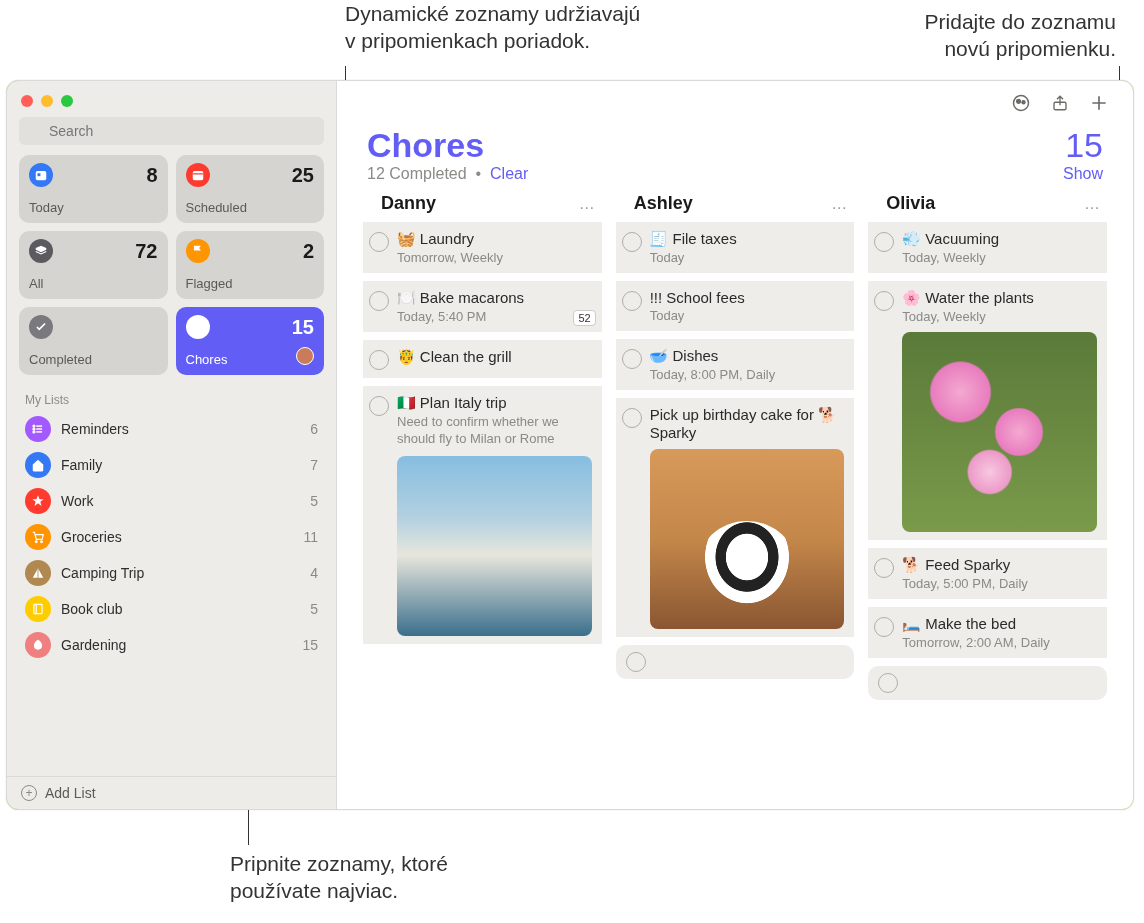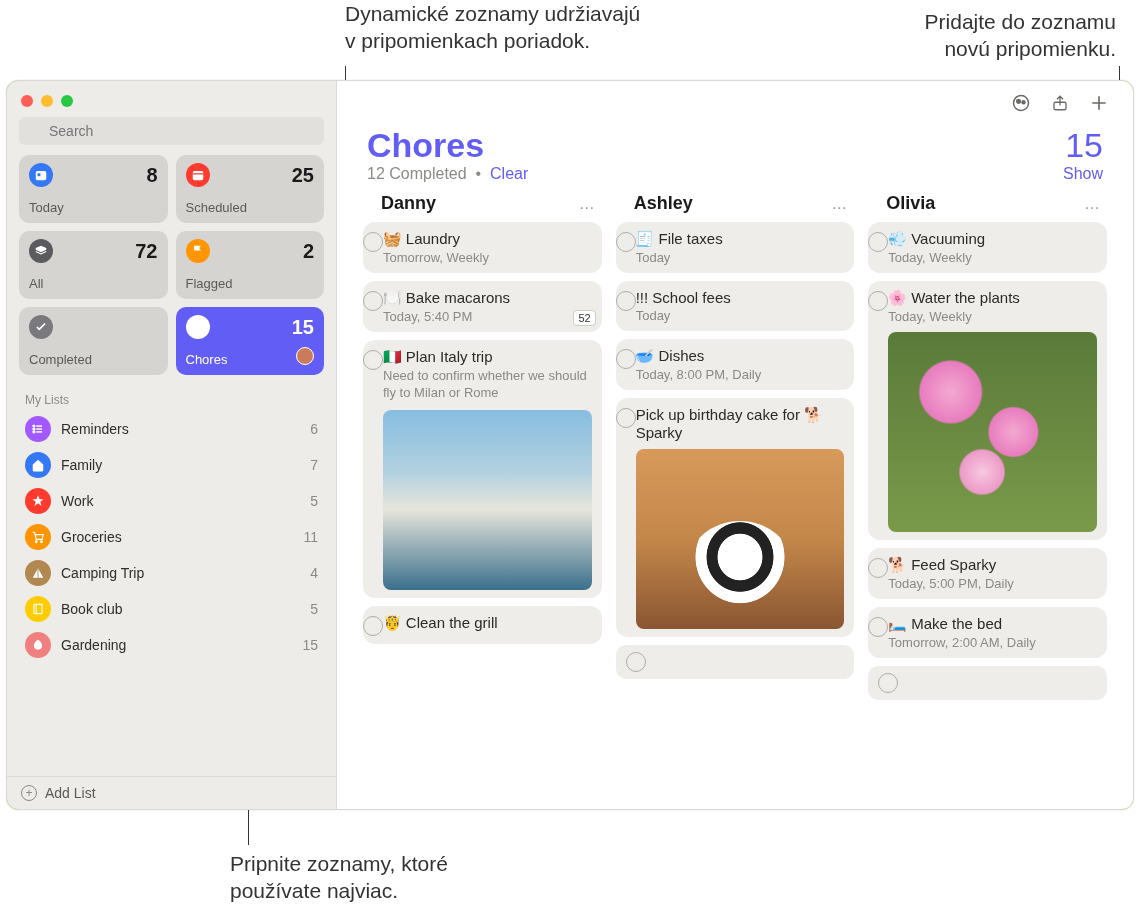--- a/index.html
+++ b/index.html
@@ -83,21 +83,21 @@
 .sub-right { color:#625df5; cursor:pointer; }
 
 .columns { display: flex; gap: 14px; padding: 0 8px; overflow:hidden; flex:1;}
 .col { flex: 1; min-width: 0; display:flex; flex-direction:column;}
 .col-header { display: flex; justify-content: space-between; align-items: center; padding: 0 6px 8px; }
 .col-name { font-size: 18px; font-weight: 700; color: #1a1a1a; margin-left: 12px; }
 .col-more { color: #9a9a96; font-size: 16px; letter-spacing:1px; cursor:pointer;}
 
 .cards { display: flex; flex-direction: column; gap: 8px; overflow:hidden;}
 .card {
-  background: #eeedea; border-radius: 12px; padding: 8px 10px 8px 0; display:flex; gap:0;
+  background: #eeedea; border-radius: 0; padding: 8px 10px 8px 6px; display:flex; gap:8px;
 }
 .card-radio { width: 20px; height: 20px; border: 1.5px solid #b0aeab; border-radius: 50%; flex-shrink:0; margin-top:2px; cursor:pointer;}
 .card-body { flex:1; min-width:0;}
 .card-title { font-size: 15px; color: #2a2a28; display:flex; align-items:center; gap:4px;}
 .card-sub { font-size: 13px; color: #8a8a86; margin-top:2px; }
 .card-note { font-size: 13px; color: #8a8a86; margin-top:2px; line-height:1.3;}
 .card-image {
   width:100%; height:180px; border-radius:8px; margin-top:8px;
   background: linear-gradient(180deg,#7bb0d8 0%,#a8c8db 40%,#dfe0d4 60%,#6b7566 100%);
   position:relative; overflow:hidden;
@@ -361,32 +361,32 @@
       <div class="card-body">
         <div class="card-title">🍽️ Bake macarons</div>
         <div class="card-sub">Today, 5:40 PM</div>
 
       </div>
       <div class="badge">52</div>
     </div>
             <div class="card ">
       <div class="card-radio"></div>
       <div class="card-body">
+        <div class="card-title">🤴 Clean the grill</div>
+
+      </div>
+
+    </div>
+            <div class="card ">
+      <div class="card-radio"></div>
+      <div class="card-body">
         <div class="card-title">🇮🇹 Plan Italy trip</div>
 
         <div class="card-note">Need to confirm whether we should fly to Milan or Rome</div>
         <div class="card-image sea"></div>
-      </div>
-
-    </div>
-            <div class="card ">
-      <div class="card-radio"></div>
-      <div class="card-body">
-        <div class="card-title">🤴 Clean the grill</div>
-
       </div>
 
     </div>
           </div>
         </div>
         <div class="col">
           <div class="col-header">
     <div class="col-name">Ashley</div>
     <div class="col-more">…</div>
   </div>

